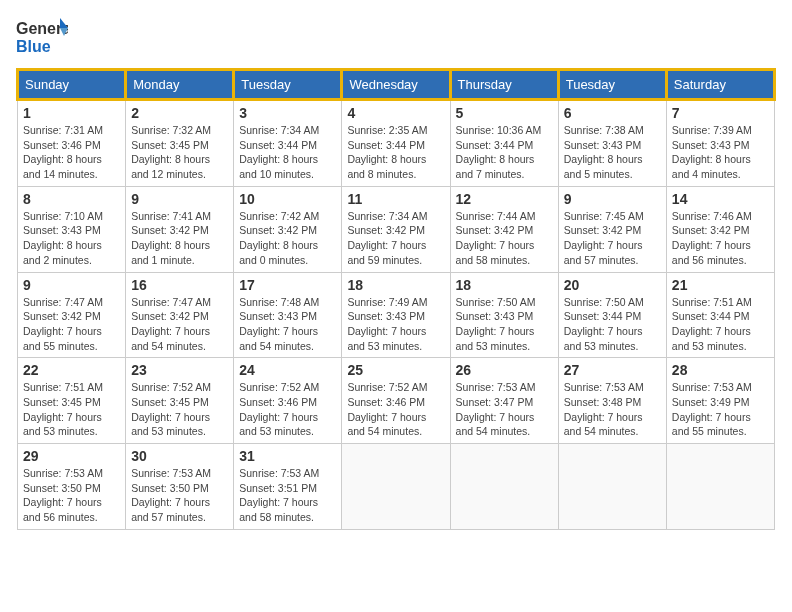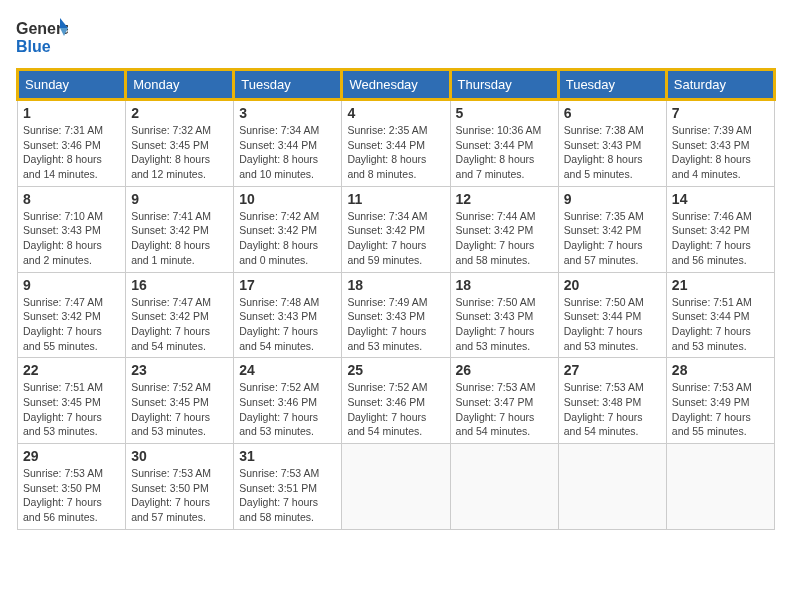--- a/index.html
+++ b/index.html
@@ -202,21 +202,21 @@
         <span class="day-num">12</span>
         <div class="day-info">
           <span>Sunrise: 7:44 AM</span><br>
           <span>Sunset: 3:42 PM</span><br>
           <span>Daylight: 7 hours and 58 minutes.</span>
         </div>
       </td>
           <td>
         <span class="day-num">9</span>
         <div class="day-info">
-          <span>Sunrise: 7:35 AM</span><br>
+          <span>Sunrise: 7:45 AM</span><br>
           <span>Sunset: 3:42 PM</span><br>
           <span>Daylight: 7 hours and 57 minutes.</span>
         </div>
       </td>
           <td>
         <span class="day-num">14</span>
         <div class="day-info">
           <span>Sunrise: 7:46 AM</span><br>
           <span>Sunset: 3:42 PM</span><br>
           <span>Daylight: 7 hours and 56 minutes.</span>

